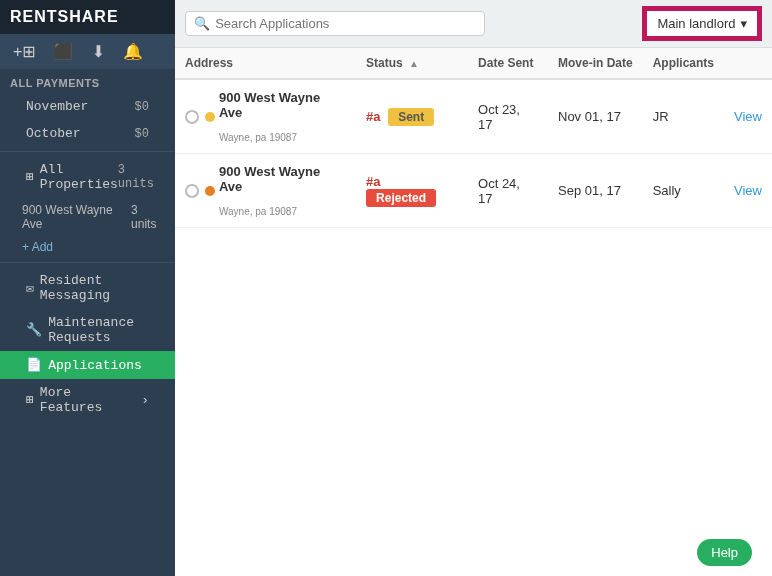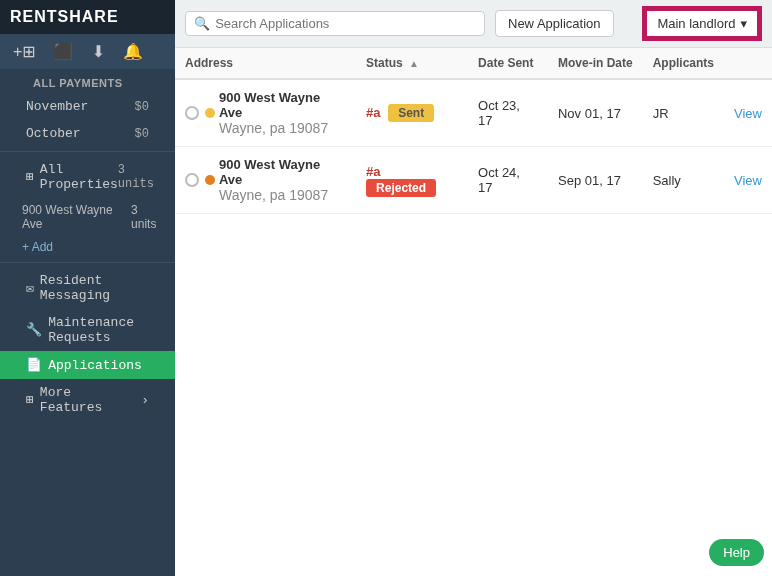--- a/index.html
+++ b/index.html
@@ -42,21 +42,20 @@
       border-radius: 3px;
     }
 
     .sidebar-section-label {
       color: #aaa;
       font-size: 11px;
       font-weight: bold;
       padding: 8px 10px 4px;
       text-transform: uppercase;
       letter-spacing: 0.5px;
-      margin-left: 23px;
     }
     .sidebar-item {
       display: flex;
       align-items: center;
       padding: 6px 26px;
       cursor: pointer;
       color: #ccc;
       font-size: 13px;
       justify-content: space-between;
       font-family: Liberation Mono, monospace;
@@ -79,21 +78,21 @@
       padding: 4px 10px 4px 22px;
       color: #7fb3d3;
       font-size: 12px;
       cursor: pointer;
     }
     .sidebar-divider { border-top: 1px solid #3d5166; margin: 4px 0; }
 
     .help-btn {
       position: fixed;
       bottom: 10px;
-      right: 8px;
+      right: 20px;
       background: #27ae60;
       color: white;
       border: none;
       border-radius: 20px;
       padding: 6px 14px;
       font-size: 13px;
       cursor: pointer;
       display: flex;
       align-items: center;
       gap: 5px;
@@ -215,21 +214,21 @@
     .badge.rejected { background: #e74c3c; }
 
     .unit-badge {
       color: #c0392b;
       font-weight: bold;
       font-size: 13px;
       margin-right: 4px;
     }
 
     .address-main { font-size: 13px; font-weight: bold; color: #333; }
-    .address-sub { font-size: 14px; color: #888; }
+    .address-sub { font-size: 10px; color: #888; margin-top: 12px; }
 
     .view-link {
       color: #3498db;
       text-decoration: none;
       font-size: 13px;
       cursor: pointer;
     }
     .radio-dot {
       width: 14px;
       height: 14px;
@@ -313,21 +312,20 @@
   </div>
 </div>
 
 <div id="main">
 
   <div id="topbar">
     <div id="search-box">
       <span id="search-icon-span">🔍</span>
       <input type="text" placeholder="Search Applications" style="">
     </div>
-    <button id="new-app-btn">New Application</button>
     <div id="landlord-dropdown">
       <span>Main landlord</span>
       <span>▾</span>
     </div>
   </div>
 
   <div id="table-area">
     <table>
       <thead>
         <tr>

